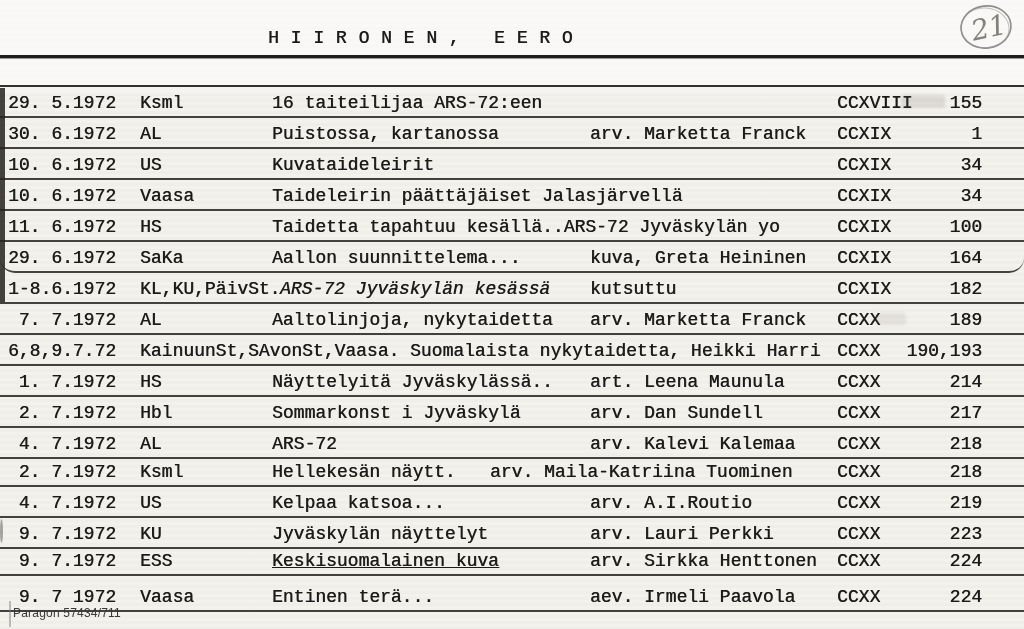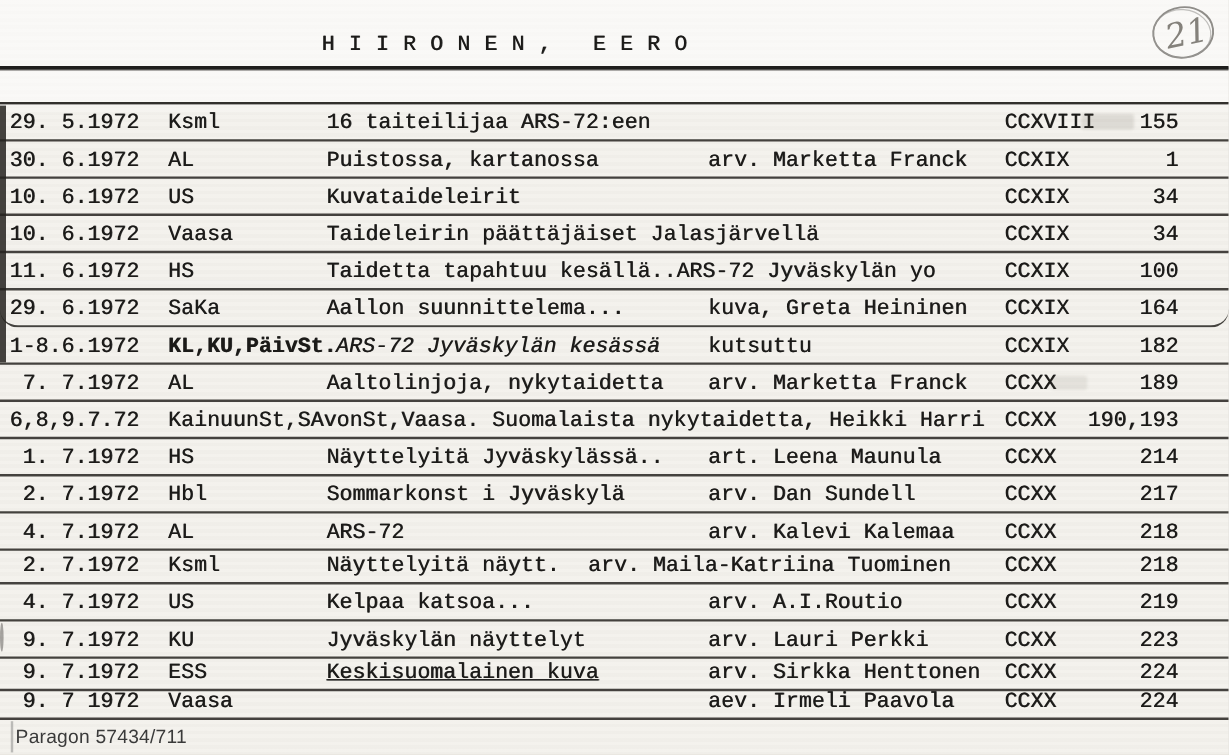--- a/index.html
+++ b/index.html
@@ -37,21 +37,21 @@
   .row span{
     position:absolute;bottom:4px;
     font-size:18px;line-height:1;
     white-space:pre;
     text-shadow:.5px 0 0 rgba(25,25,25,.85);
   }
   .c-page{right:42px;}
   .footer{
     position:absolute;left:13px;top:606px;
     font-family:"Liberation Sans","DejaVu Sans",sans-serif;
-    font-size:16px;color:#3a3a3a;letter-spacing:.2px;
+    font-size:12px;color:#3a3a3a;letter-spacing:.2px;
   }
   .pagenum-svg{position:absolute;left:950px;top:1px;}
   .edge1{position:absolute;left:0;top:88px;width:5px;height:214px;background:#24221f;opacity:.85;}
   .edge2{position:absolute;left:0;top:519px;width:3px;height:24px;background:#24221f;opacity:.38;border-radius:50%;}
   .edge3{position:absolute;left:9px;top:601px;width:2px;height:26px;background:#777;opacity:.45;}
   .smudge{position:absolute;background:rgba(105,100,90,.16);filter:blur(1.5px);border-radius:2px;}
   .smudge1{left:901px;top:95px;width:44px;height:13px;}
   .smudge2{left:876px;top:313px;width:30px;height:12px;opacity:.7;}
 </style>
 </head>
@@ -109,21 +109,21 @@
       <div class="row" style="height: 31px; border-radius: 15px;">
         <span style="left: 8px;">29. 6.1972</span>
         <span style="left: 140px;">SaKa</span>
         <span style="left: 272px;">Aallon suunnittelema...</span>
         <span style="left: 590px;">kuva, Greta Heininen</span>
         <span style="left: 837px;">CCXIX</span>
         <span class="c-page">164</span>
       </div>
       <div class="row" style="height: 31px;">
         <span style="left: 8px;">1-8.6.1972</span>
-        <span style="left: 140px; font-weight: bold;">KL,KU,PäivSt.</span>
+        <span style="left: 140px;">KL,KU,PäivSt.</span>
         <span style="left: 280px; font-style: italic;">ARS-72 Jyväskylän kesässä</span>
         <span style="left: 590px;">kutsuttu</span>
         <span style="left: 837px;">CCXIX</span>
         <span class="c-page">182</span>
       </div>
       <div class="row" style="height: 31px;">
         <span style="left: 8px; margin-top: 48px;"> 7. 7.1972</span>
         <span style="left: 140px;">AL</span>
         <span style="left: 272px;">Aaltolinjoja, nykytaidetta</span>
         <span style="left: 590px;">arv. Marketta Franck</span>
@@ -157,21 +157,21 @@
         <span style="left: 8px;"> 4. 7.1972</span>
         <span style="left: 140px;">AL</span>
         <span style="left: 272px;">ARS-72</span>
         <span style="left: 590px;">arv. Kalevi Kalemaa</span>
         <span style="left: 837px;">CCXX</span>
         <span class="c-page">218</span>
       </div>
       <div class="row" style="height: 28px;">
         <span style="left: 8px;"> 2. 7.1972</span>
         <span style="left: 140px;">Ksml</span>
-        <span style="left: 272px;">Näyttelyitä näytt.</span>
+        <span style="left: 272px;">Hellekesän näytt.</span>
         <span style="left: 490px;">arv. Maila-Katriina Tuominen</span>
         <span style="left: 837px;">CCXX</span>
         <span class="c-page">218</span>
       </div>
       <div class="row" style="height: 31px;">
         <span style="left: 8px;"> 4. 7.1972</span>
         <span style="left: 140px;">US</span>
         <span style="left: 272px;">Kelpaa katsoa...</span>
         <span style="left: 590px;">arv. A.I.Routio</span>
         <span style="left: 837px;">CCXX</span>
@@ -186,23 +186,24 @@
         <span class="c-page">223</span>
       </div>
       <div class="row" style="height: 27px;">
         <span style="left: 8px;"> 9. 7.1972</span>
         <span style="left: 140px;">ESS</span>
         <span style="left: 272px; text-decoration: underline;">Keskisuomalainen kuva</span>
         <span style="left: 590px;">arv. Sirkka Henttonen</span>
         <span style="left: 837px;">CCXX</span>
         <span class="c-page">224</span>
       </div>
-      <div class="row" style="height: 24px;">
+      <div class="row" style="height: 36px;">
         <span style="left: 8px;"> 9. 7 1972</span>
         <span style="left: 140px;">Vaasa</span>
+        <span style="left: 272px;">Entinen terä...</span>
         <span style="left: 590px;">aev. Irmeli Paavola</span>
         <span style="left: 837px;">CCXX</span>
         <span class="c-page">224</span>
       </div>
     </div>
 
   <div class="footer">Paragon 57434/711</div>
 
   <div class="edge1"></div>
   <div class="edge2"></div>

